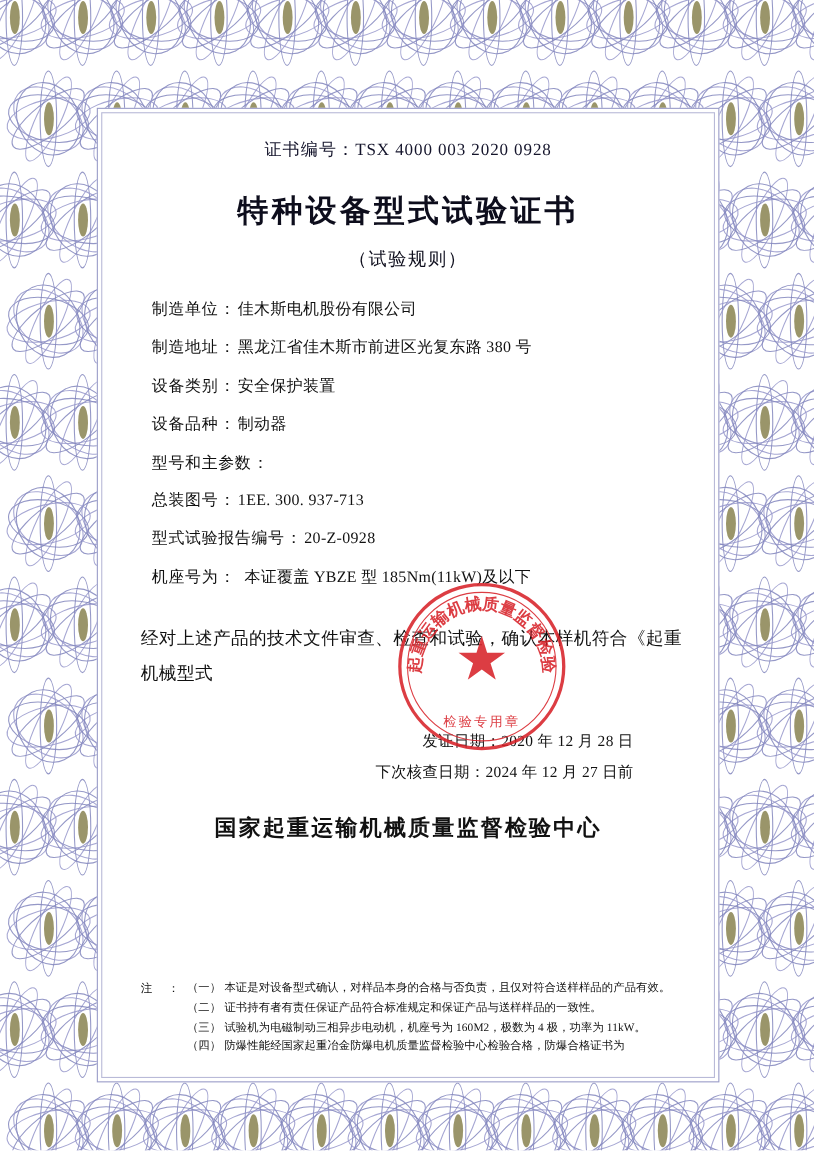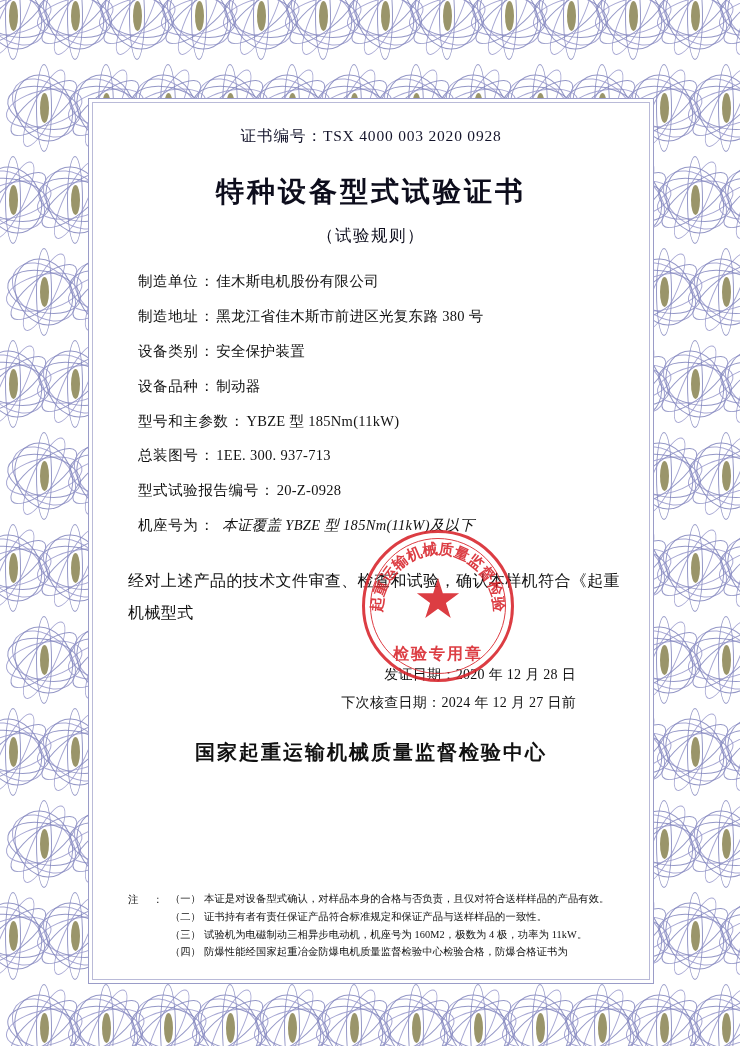--- a/index.html
+++ b/index.html
@@ -127,21 +127,21 @@
     flex: 0 0 auto;
     white-space: nowrap;
     letter-spacing: .6px;
   }
   .field-colon { margin: 0 2px 0 1px; }
   .field-value {
     flex: 1 1 auto;
     white-space: nowrap;
     letter-spacing: .3px;
   }
-  .field-row.wide .field-value { padding-left: 6px; font-style: italic; }
+  .field-row.wide .field-value { padding-left: 6px; }
 
   .statement {
     margin-top: 30px;
     padding: 0 8px 0 14px;
     font-size: 16px;
     line-height: 2.0;
     letter-spacing: .4px;
     text-align: justify;
   }
 
@@ -230,22 +230,22 @@
     background: #d8232a;
     clip-path: polygon(50% 0%, 61% 35%, 98% 35%, 68% 57%, 79% 91%, 50% 70%, 21% 91%, 32% 57%, 2% 35%, 39% 35%);
   }
   .seal .seal-bottom {
     position: absolute;
     left: 0;
     bottom: 17px;
     width: 152px;
     text-align: center;
     color: #d8232a;
-    font-size: 16px;
-    font-weight: bold;
+    font-size: 12px;
+    font-weight: normal;
     letter-spacing: 2px;
   }
   .seal svg { position: absolute; left:0; top:0; }
   .seal text {
     fill: #d8232a;
     font-family: "Liberation Serif", serif;
     font-size: 15px;
     font-weight: bold;
   }
 </style>
@@ -1060,21 +1060,20 @@
 
       <div class="field-row">
         <span class="field-label">设备品种</span>
         <span class="field-colon">：</span>
         <span class="field-value">制动器</span>
       </div>
 
       <div class="field-row">
         <span class="field-label">型号和主参数</span>
         <span class="field-colon">：</span>
-        <span class="field-value">YBZE 型 185Nm(11kW)</span>
       </div>
 
       <div class="field-row">
         <span class="field-label">总装图号</span>
         <span class="field-colon">：</span>
         <span class="field-value">1EE. 300. 937-713</span>
       </div>
 
       <div class="field-row">
         <span class="field-label">型式试验报告编号</span>

